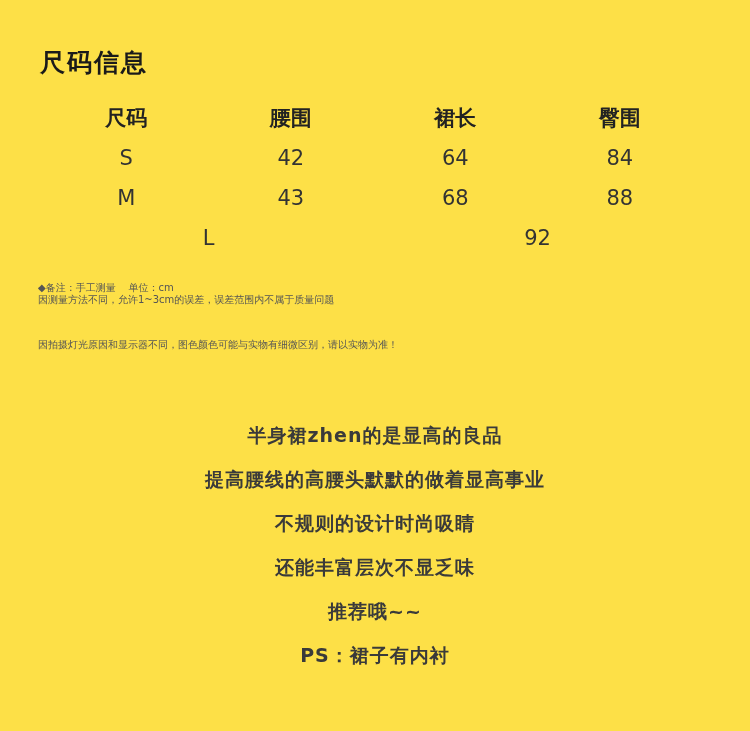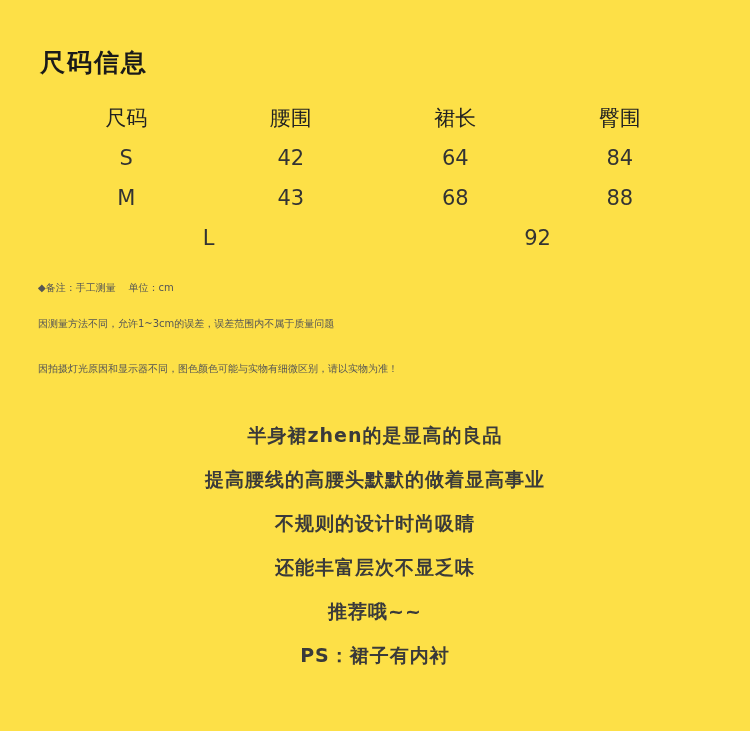--- a/index.html
+++ b/index.html
@@ -37,37 +37,37 @@
       height: 40px;
       align-items: center;
     }
     .size-cell {
       flex: 1;
       text-align: center;
       font-size: 21px;
       color: #333333;
     }
     .size-row.header .size-cell {
-      font-weight: normal;
+      font-weight: bold;
       color: #222222;
       font-size: 21px;
     }
     .notes {
       position: absolute;
       left: 38px;
       top: 282px;
       width: 660px;
     }
     .note-line {
       font-size: 10px;
       color: #555555;
       line-height: 12px;
       white-space: pre;
     }
-    .note-line.n0 { margin-bottom: 24px; }
+    .note-line.n0 { }
     .note-line.n1 { margin-bottom: 33px; }
     .description {
       position: absolute;
       left: 0;
       top: 413px;
       width: 750px;
       text-align: center;
     }
     .desc-line {
       height: 44px;

